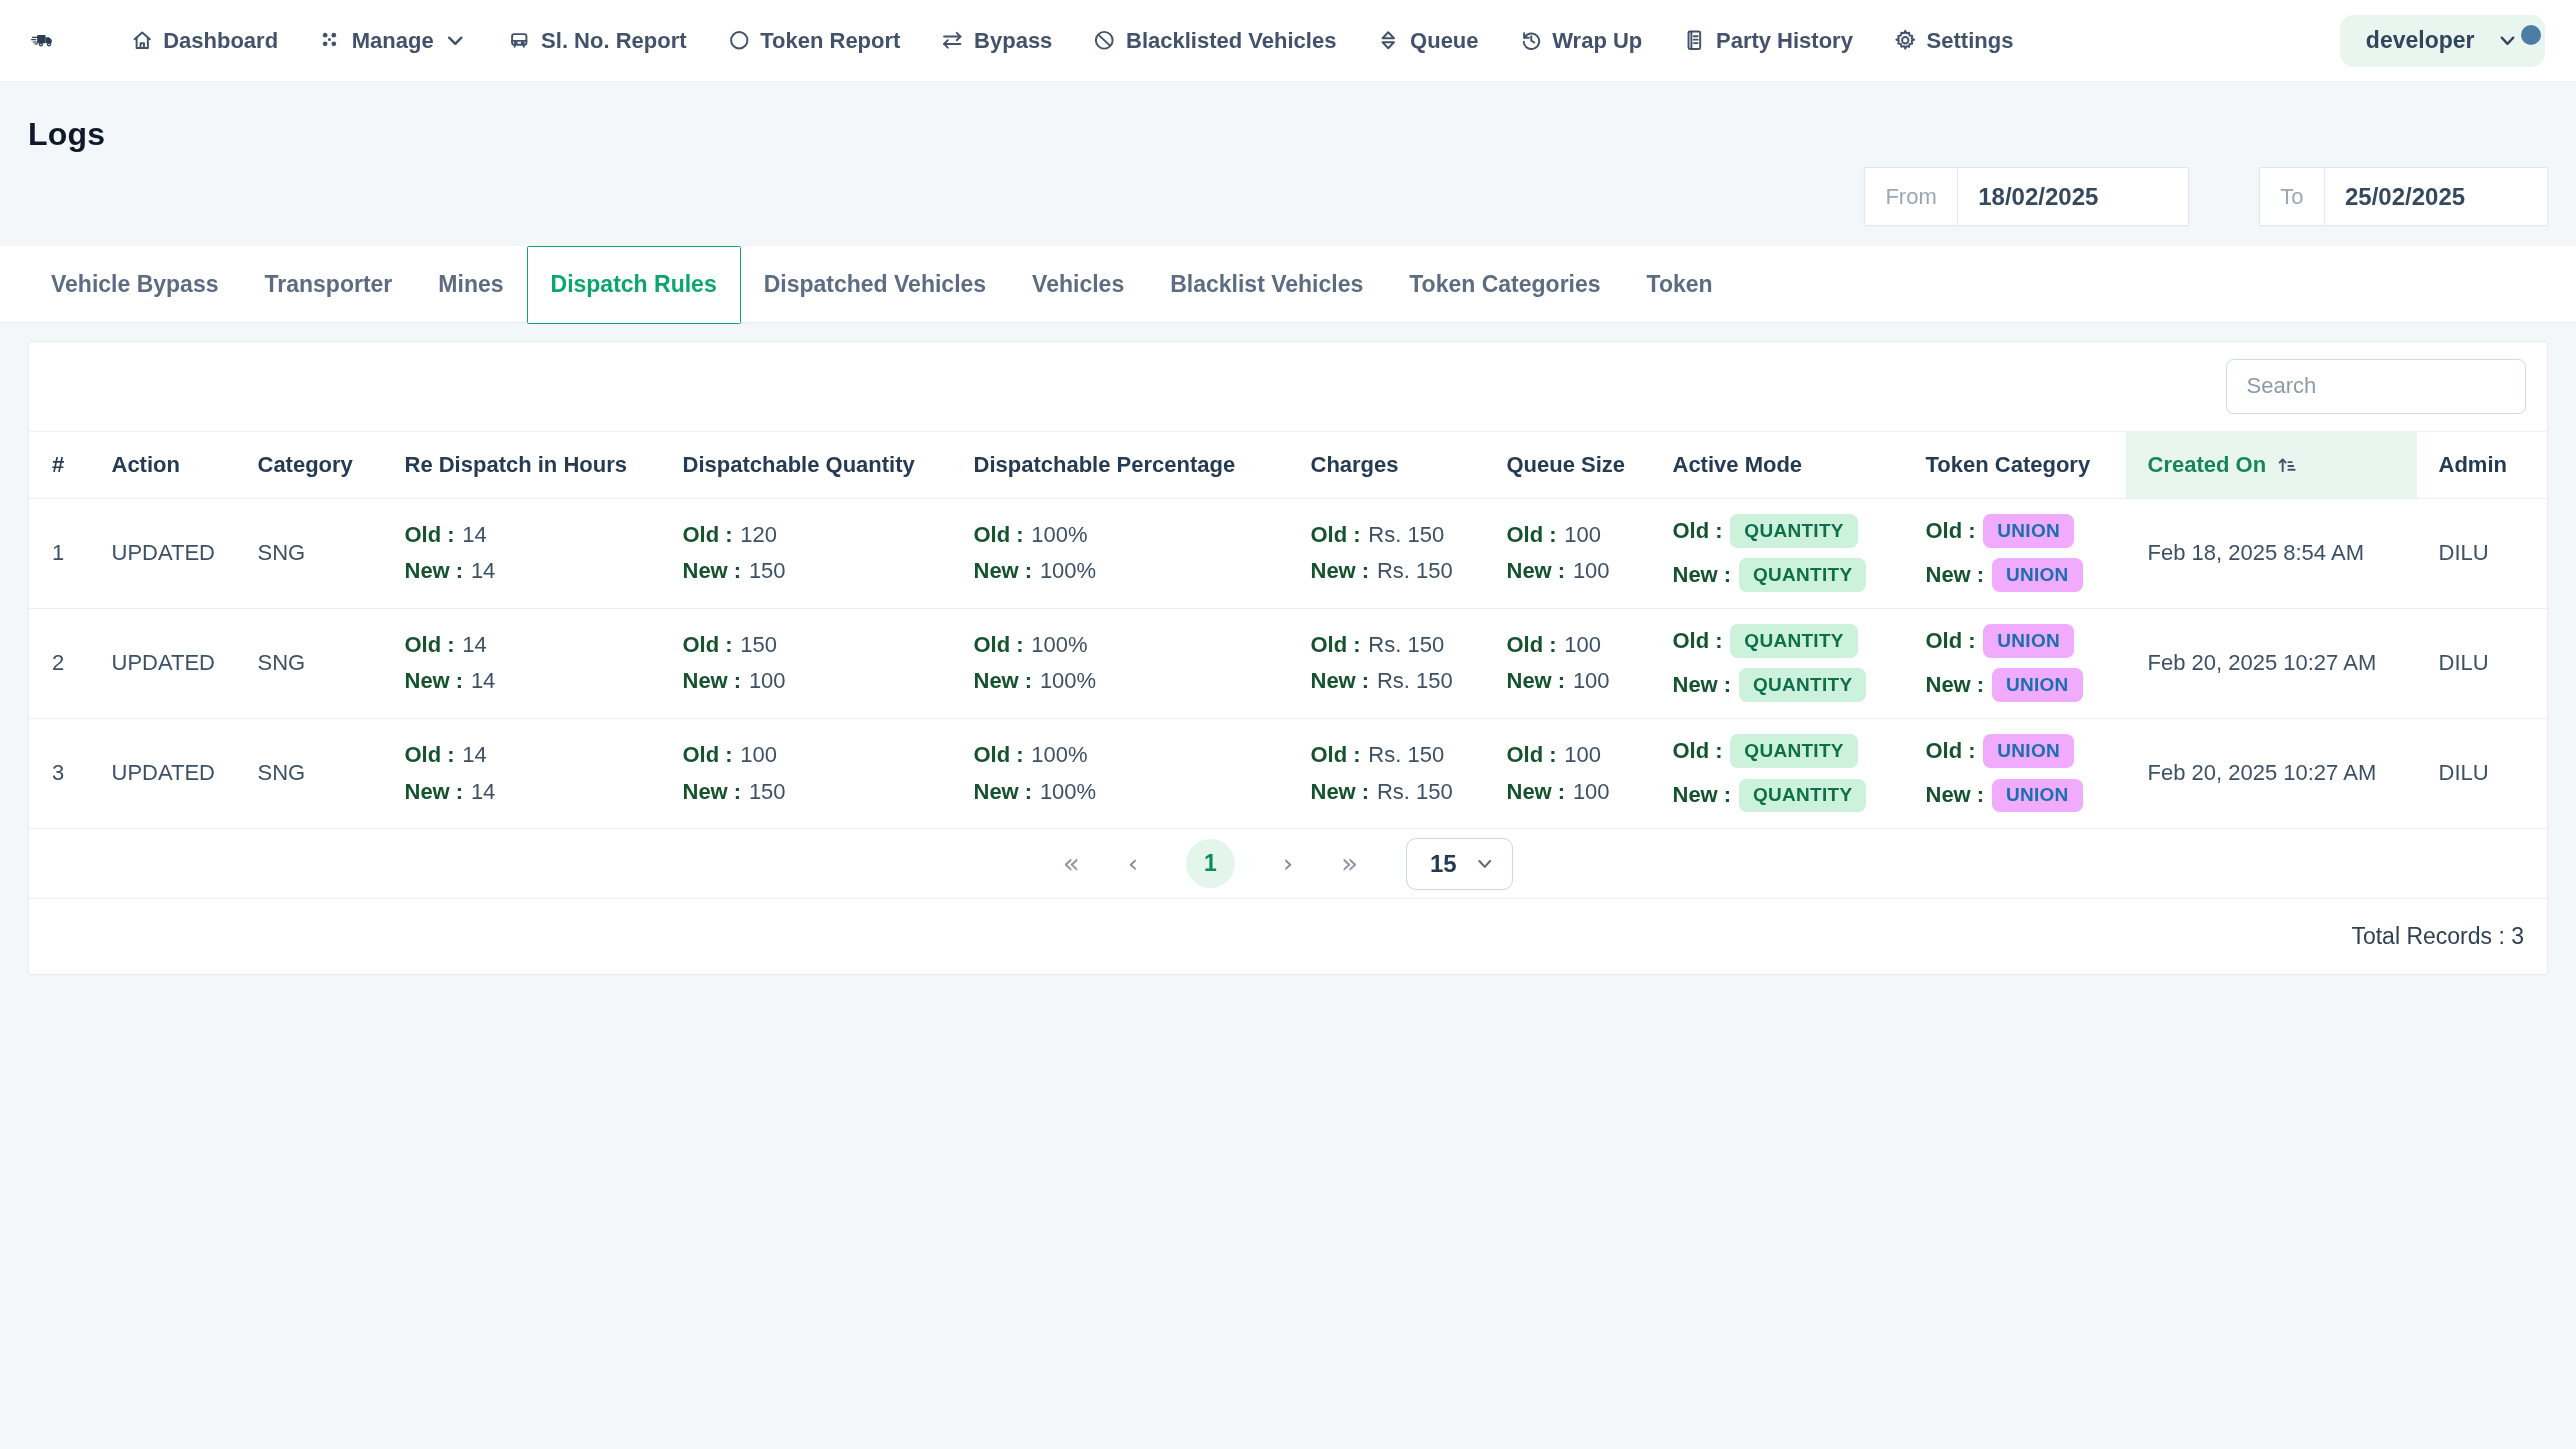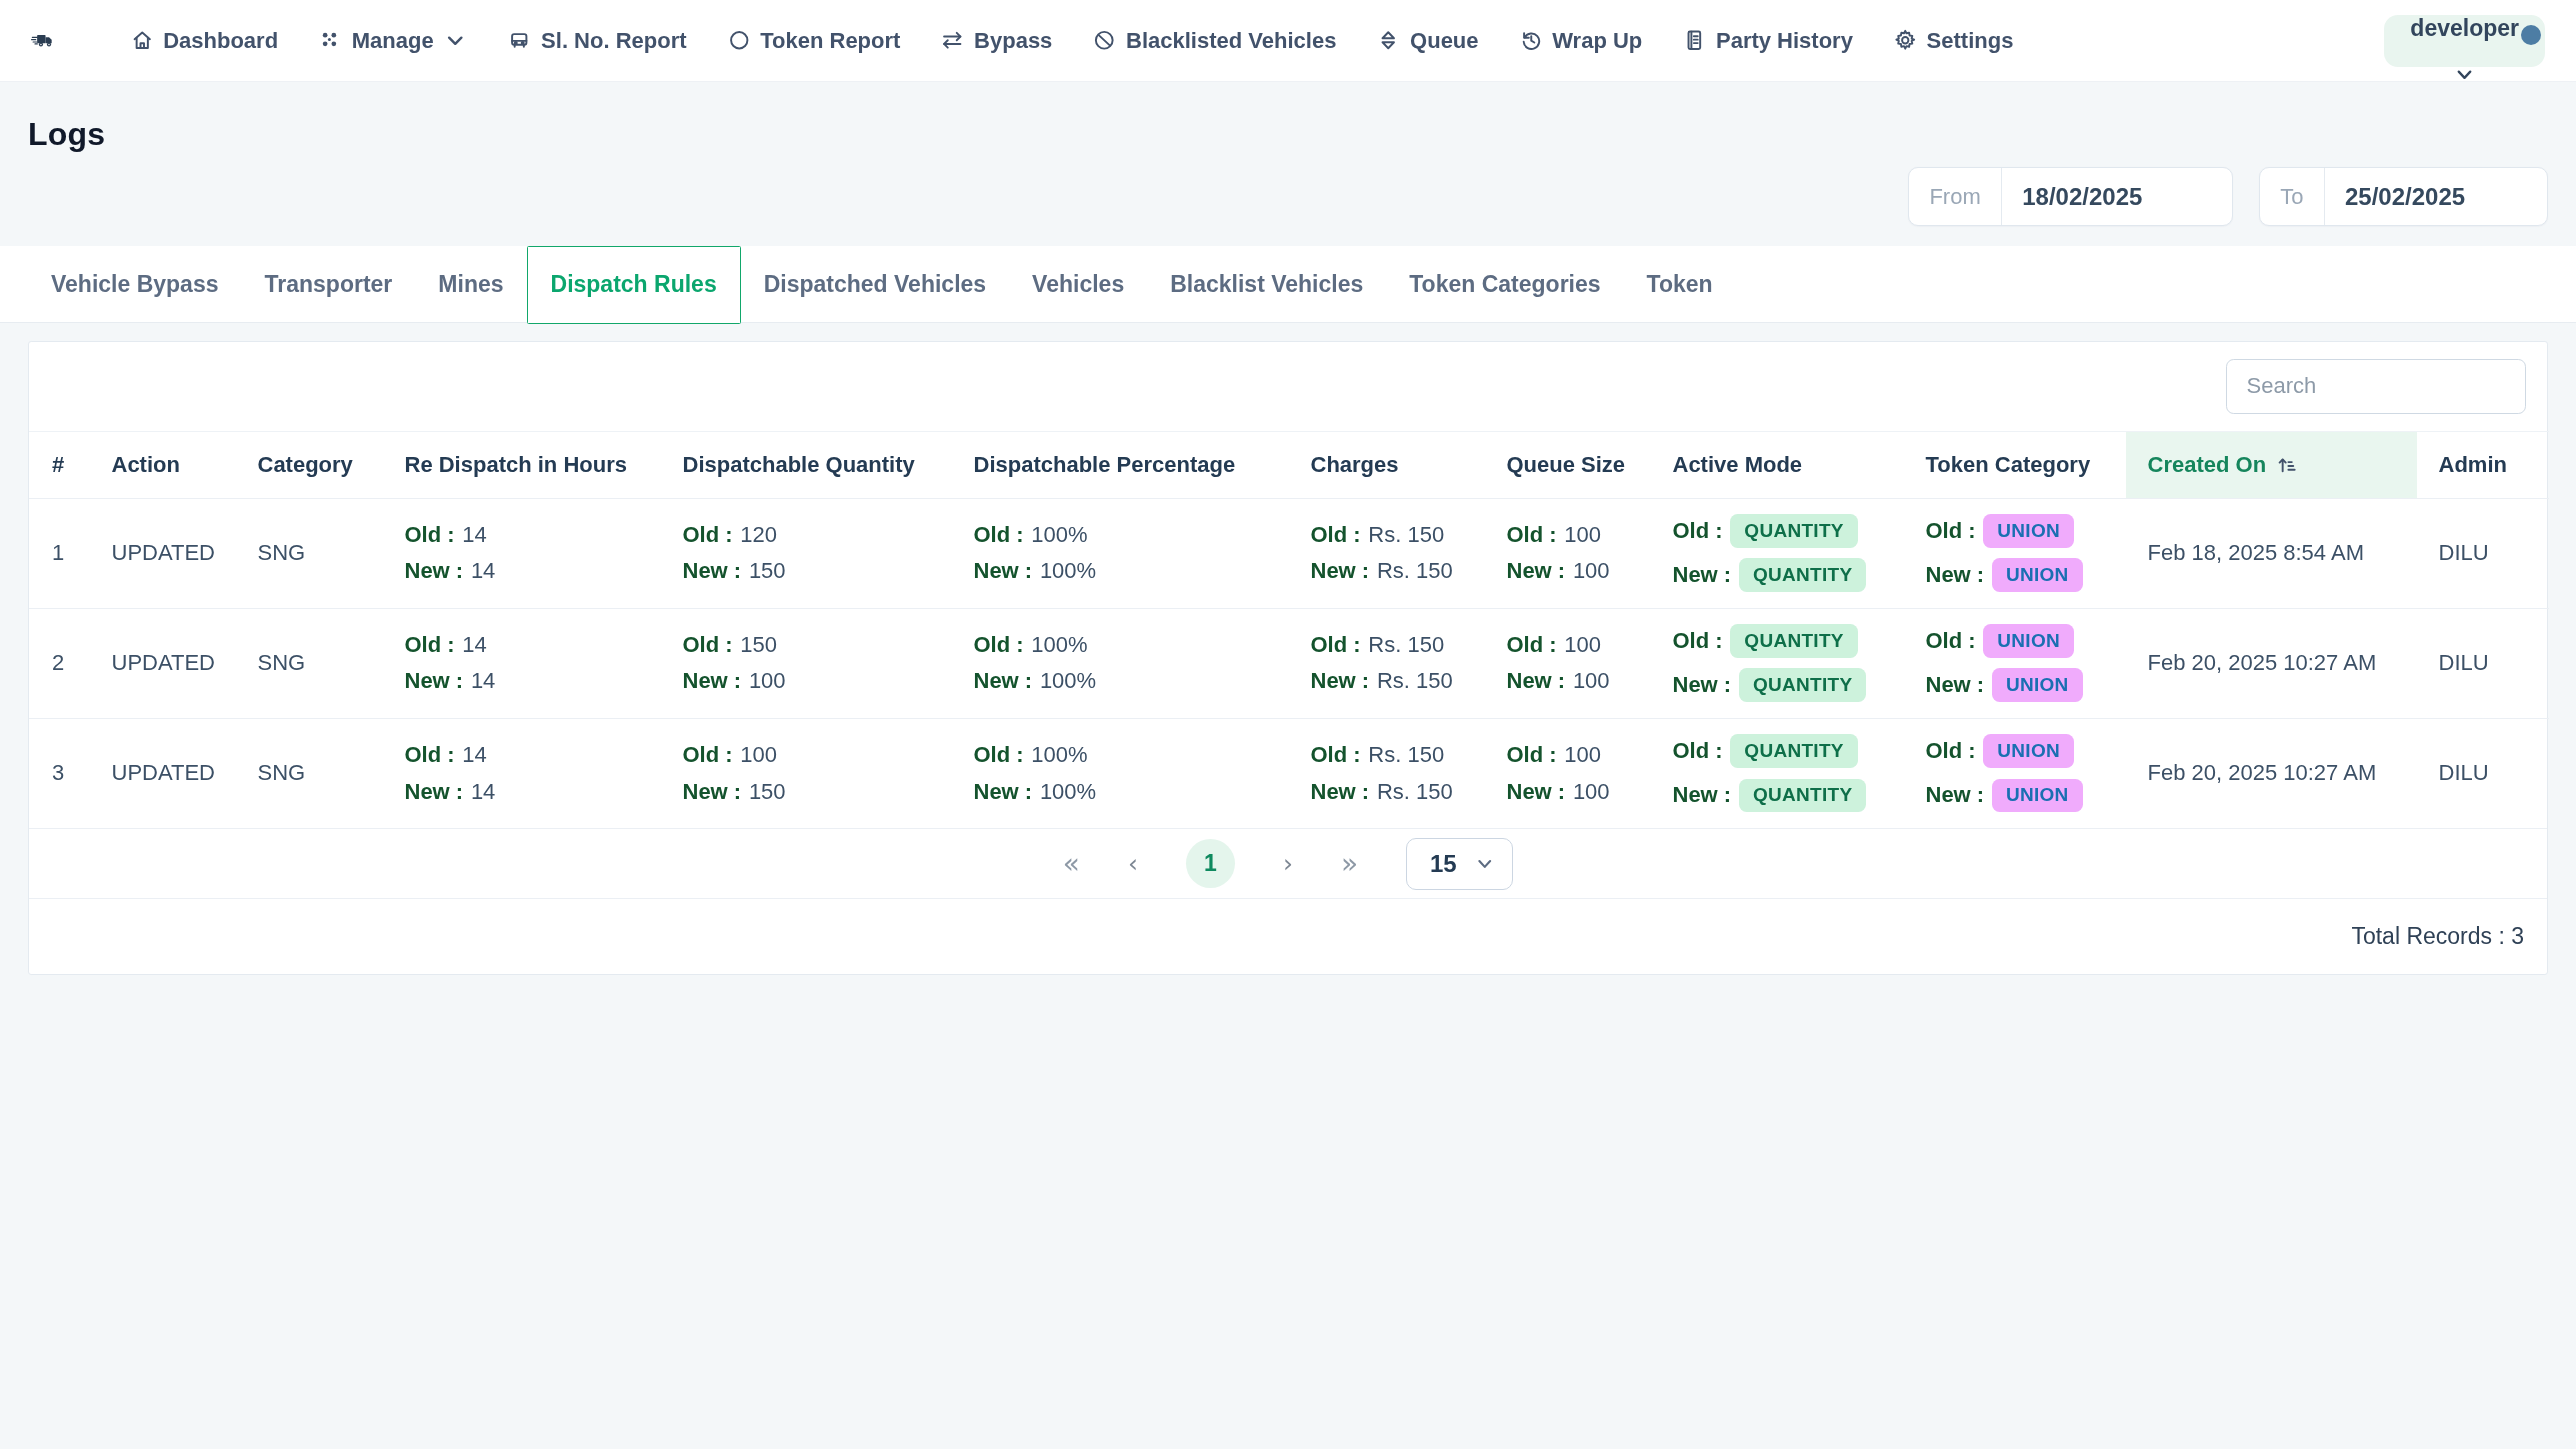--- a/index.html
+++ b/index.html
@@ -22,36 +22,36 @@
   .nav-item {
     display:flex; align-items:center; gap:9.2px; padding:0 20px;
     font-size:22px; font-weight:600; color:#42526b; cursor:pointer; white-space:nowrap;
   }
   .nav-icon { display:flex; align-items:center; color:#42526b; }
   .nav-icon svg { width:24.5px; height:24.5px; display:block; }
   .nav-spacer { flex:1; }
   .user-pill {
     background:#e9f5ef; border-radius:14px; height:52px; padding:0 26px;
     display:flex; align-items:center; gap:21.5px; font-size:23px; font-weight:600;
-    color:#32455c; cursor:pointer;flex-direction:column;
+    color:#32455c; cursor:pointer;
   }
   .user-pill svg { width:23px; height:23px; }
   .status-dot {
     position:absolute; right:35px; top:25px; width:20px; height:20px;
     border-radius:50%; background:#4d7da4;
   }
 
   
   .page { padding:0 28px; }
   .page-title { font-size:32px; font-weight:700; color:#10192a; margin-top:34px; letter-spacing:0.2px; }
 
   .filters { display:flex; justify-content:flex-end; gap:26px; margin-top:14px; }
   .filter-group {
-    background:#ffffff; border:1.5px solid #e0e7ee; border-radius:10px; height:59px;
-    display:flex; align-items:center; overflow:hidden; box-shadow:0 0.8px 1.5px rgba(40,60,90,.04);
+    background:#ffffff; border:1.5px solid #e0e7ee; border-radius:0; height:59px;
+    display:flex; align-items:center; overflow:hidden; box-shadow:0 0.8px 1.5px rgba(40,60,90,.04);margin-left:44px;
   }
   .filter-label { padding:0 20px; font-size:22px; color:#9aa7b6; }
   .filter-divider { width:1.5px; align-self:stretch; background:#e4eaf0; }
   .filter-value {
     border:none; outline:none; padding:0 20px; font-size:24px; font-weight:600;
     color:#35495e; width:230px; background:transparent;
     font-family:"Liberation Sans","DejaVu Sans",sans-serif;
   }
   .filter-value.narrow { width:222px; }
 

